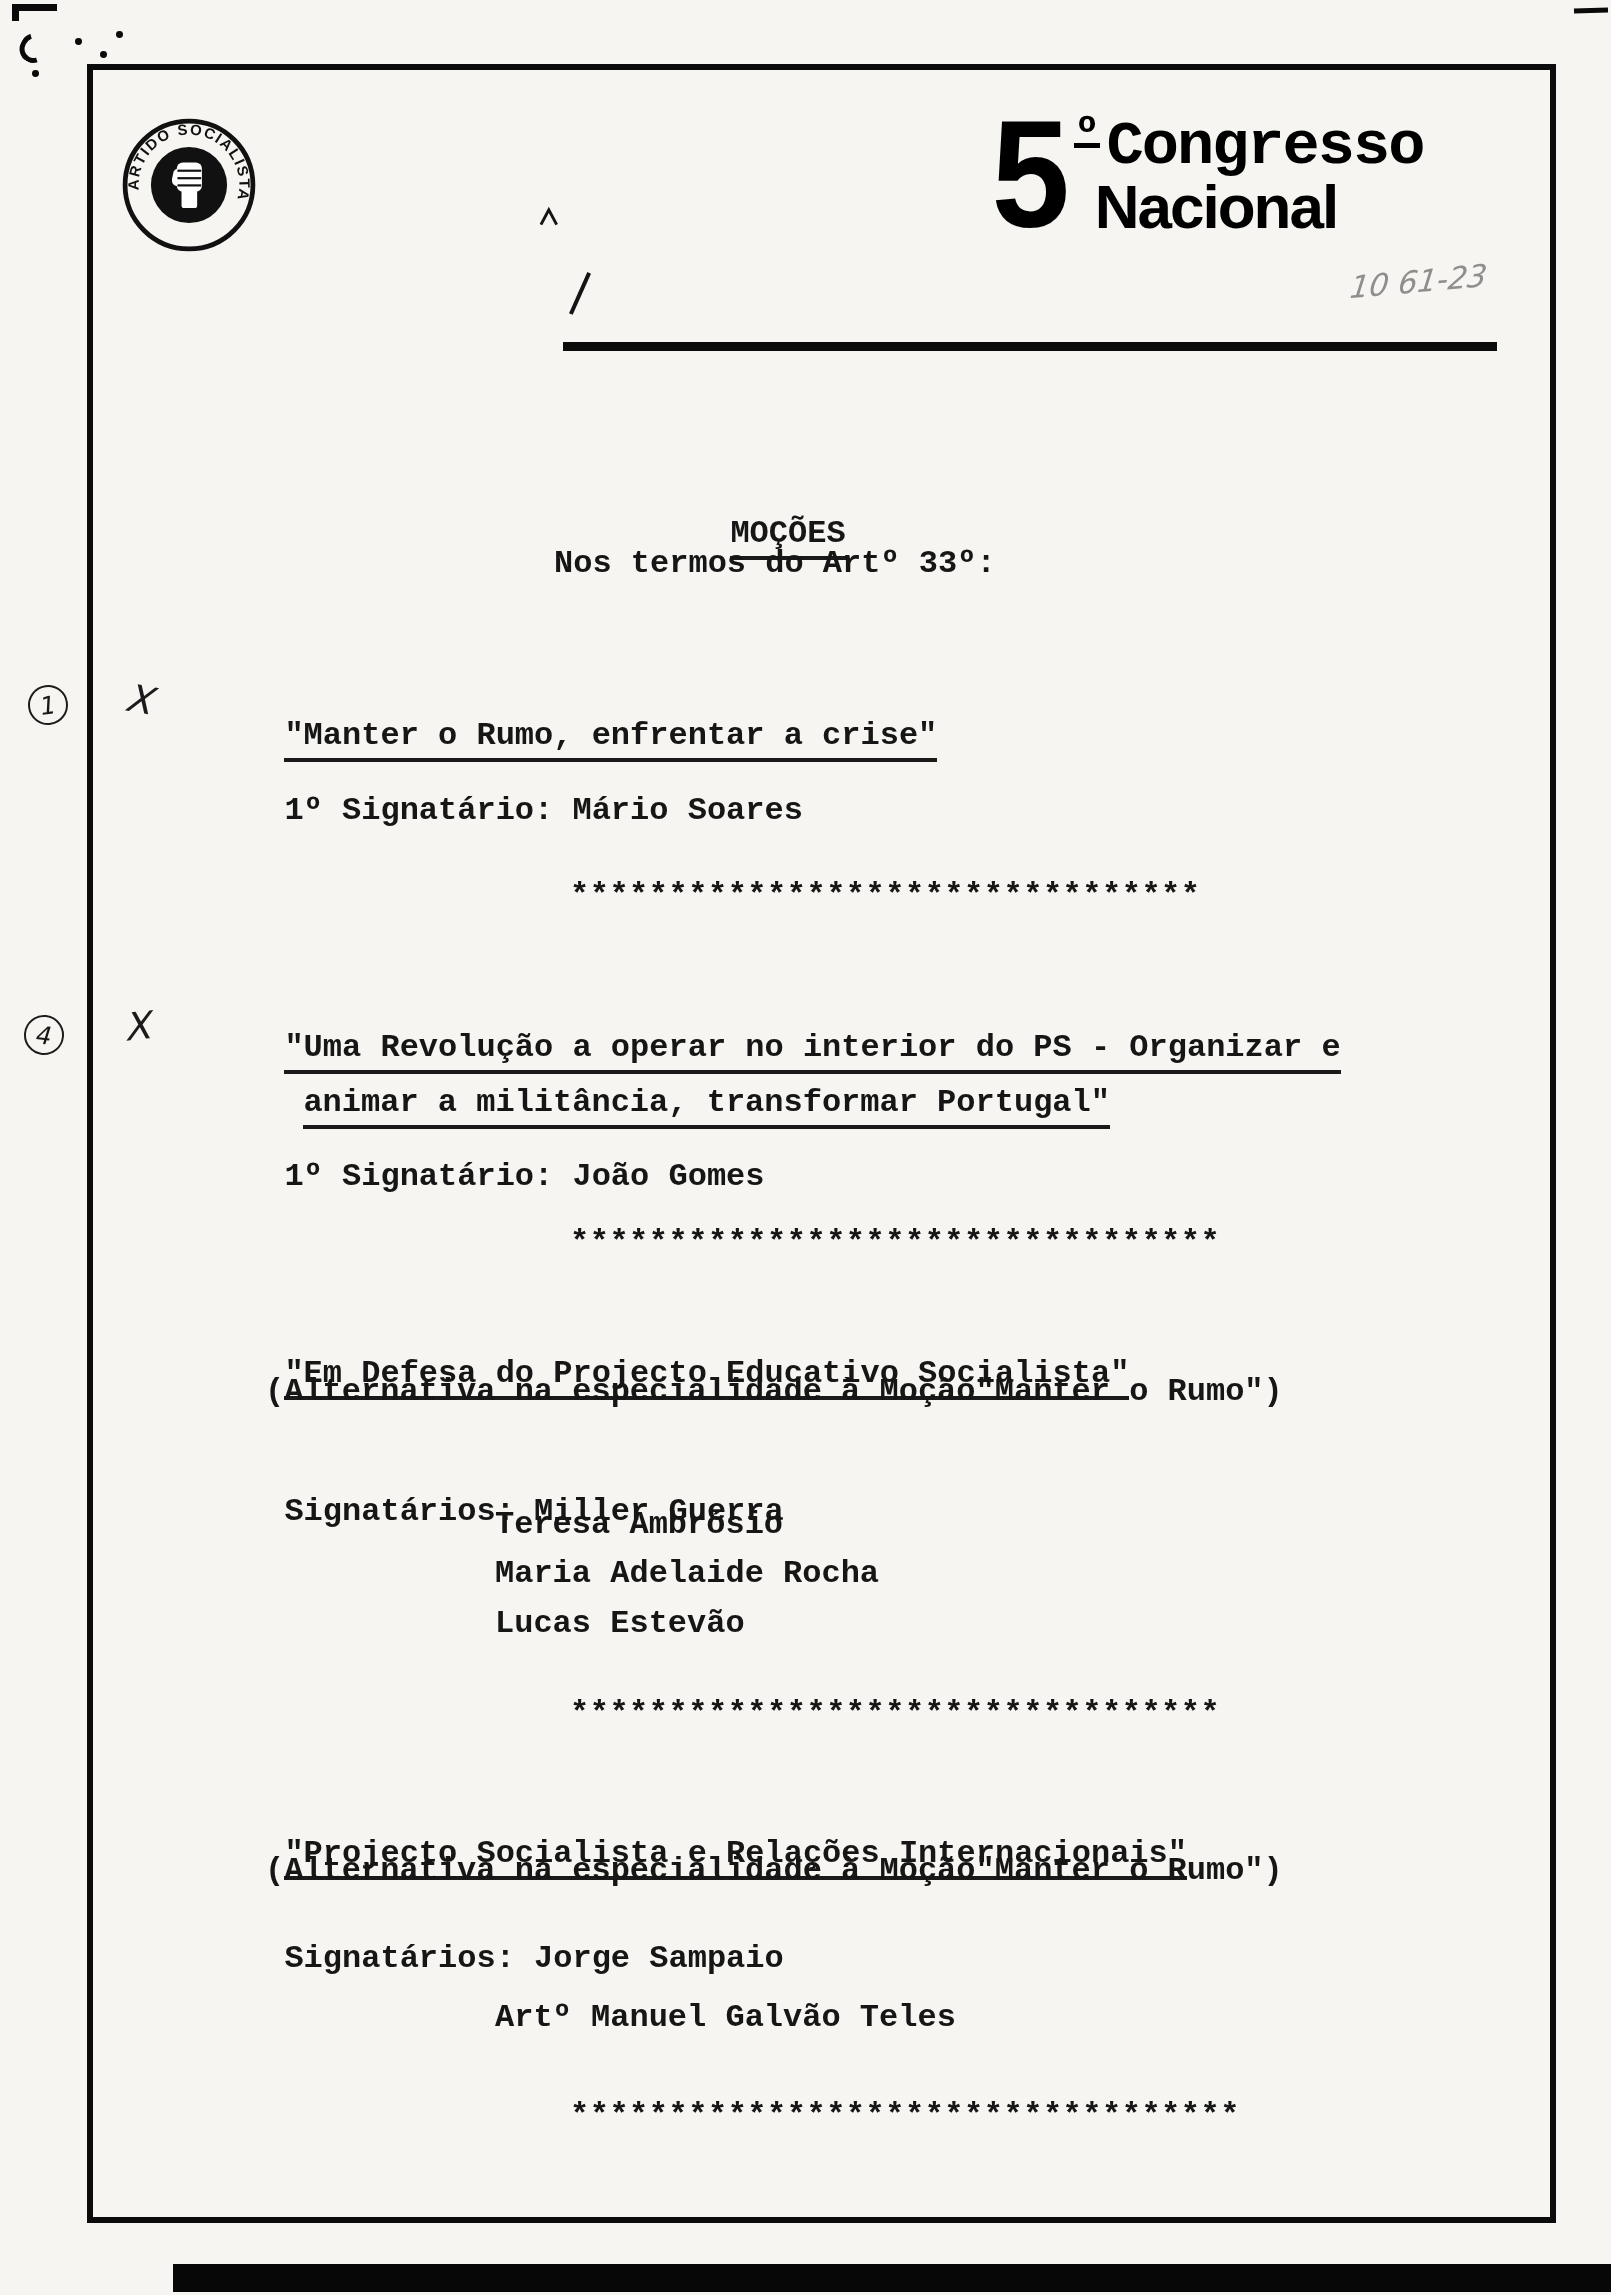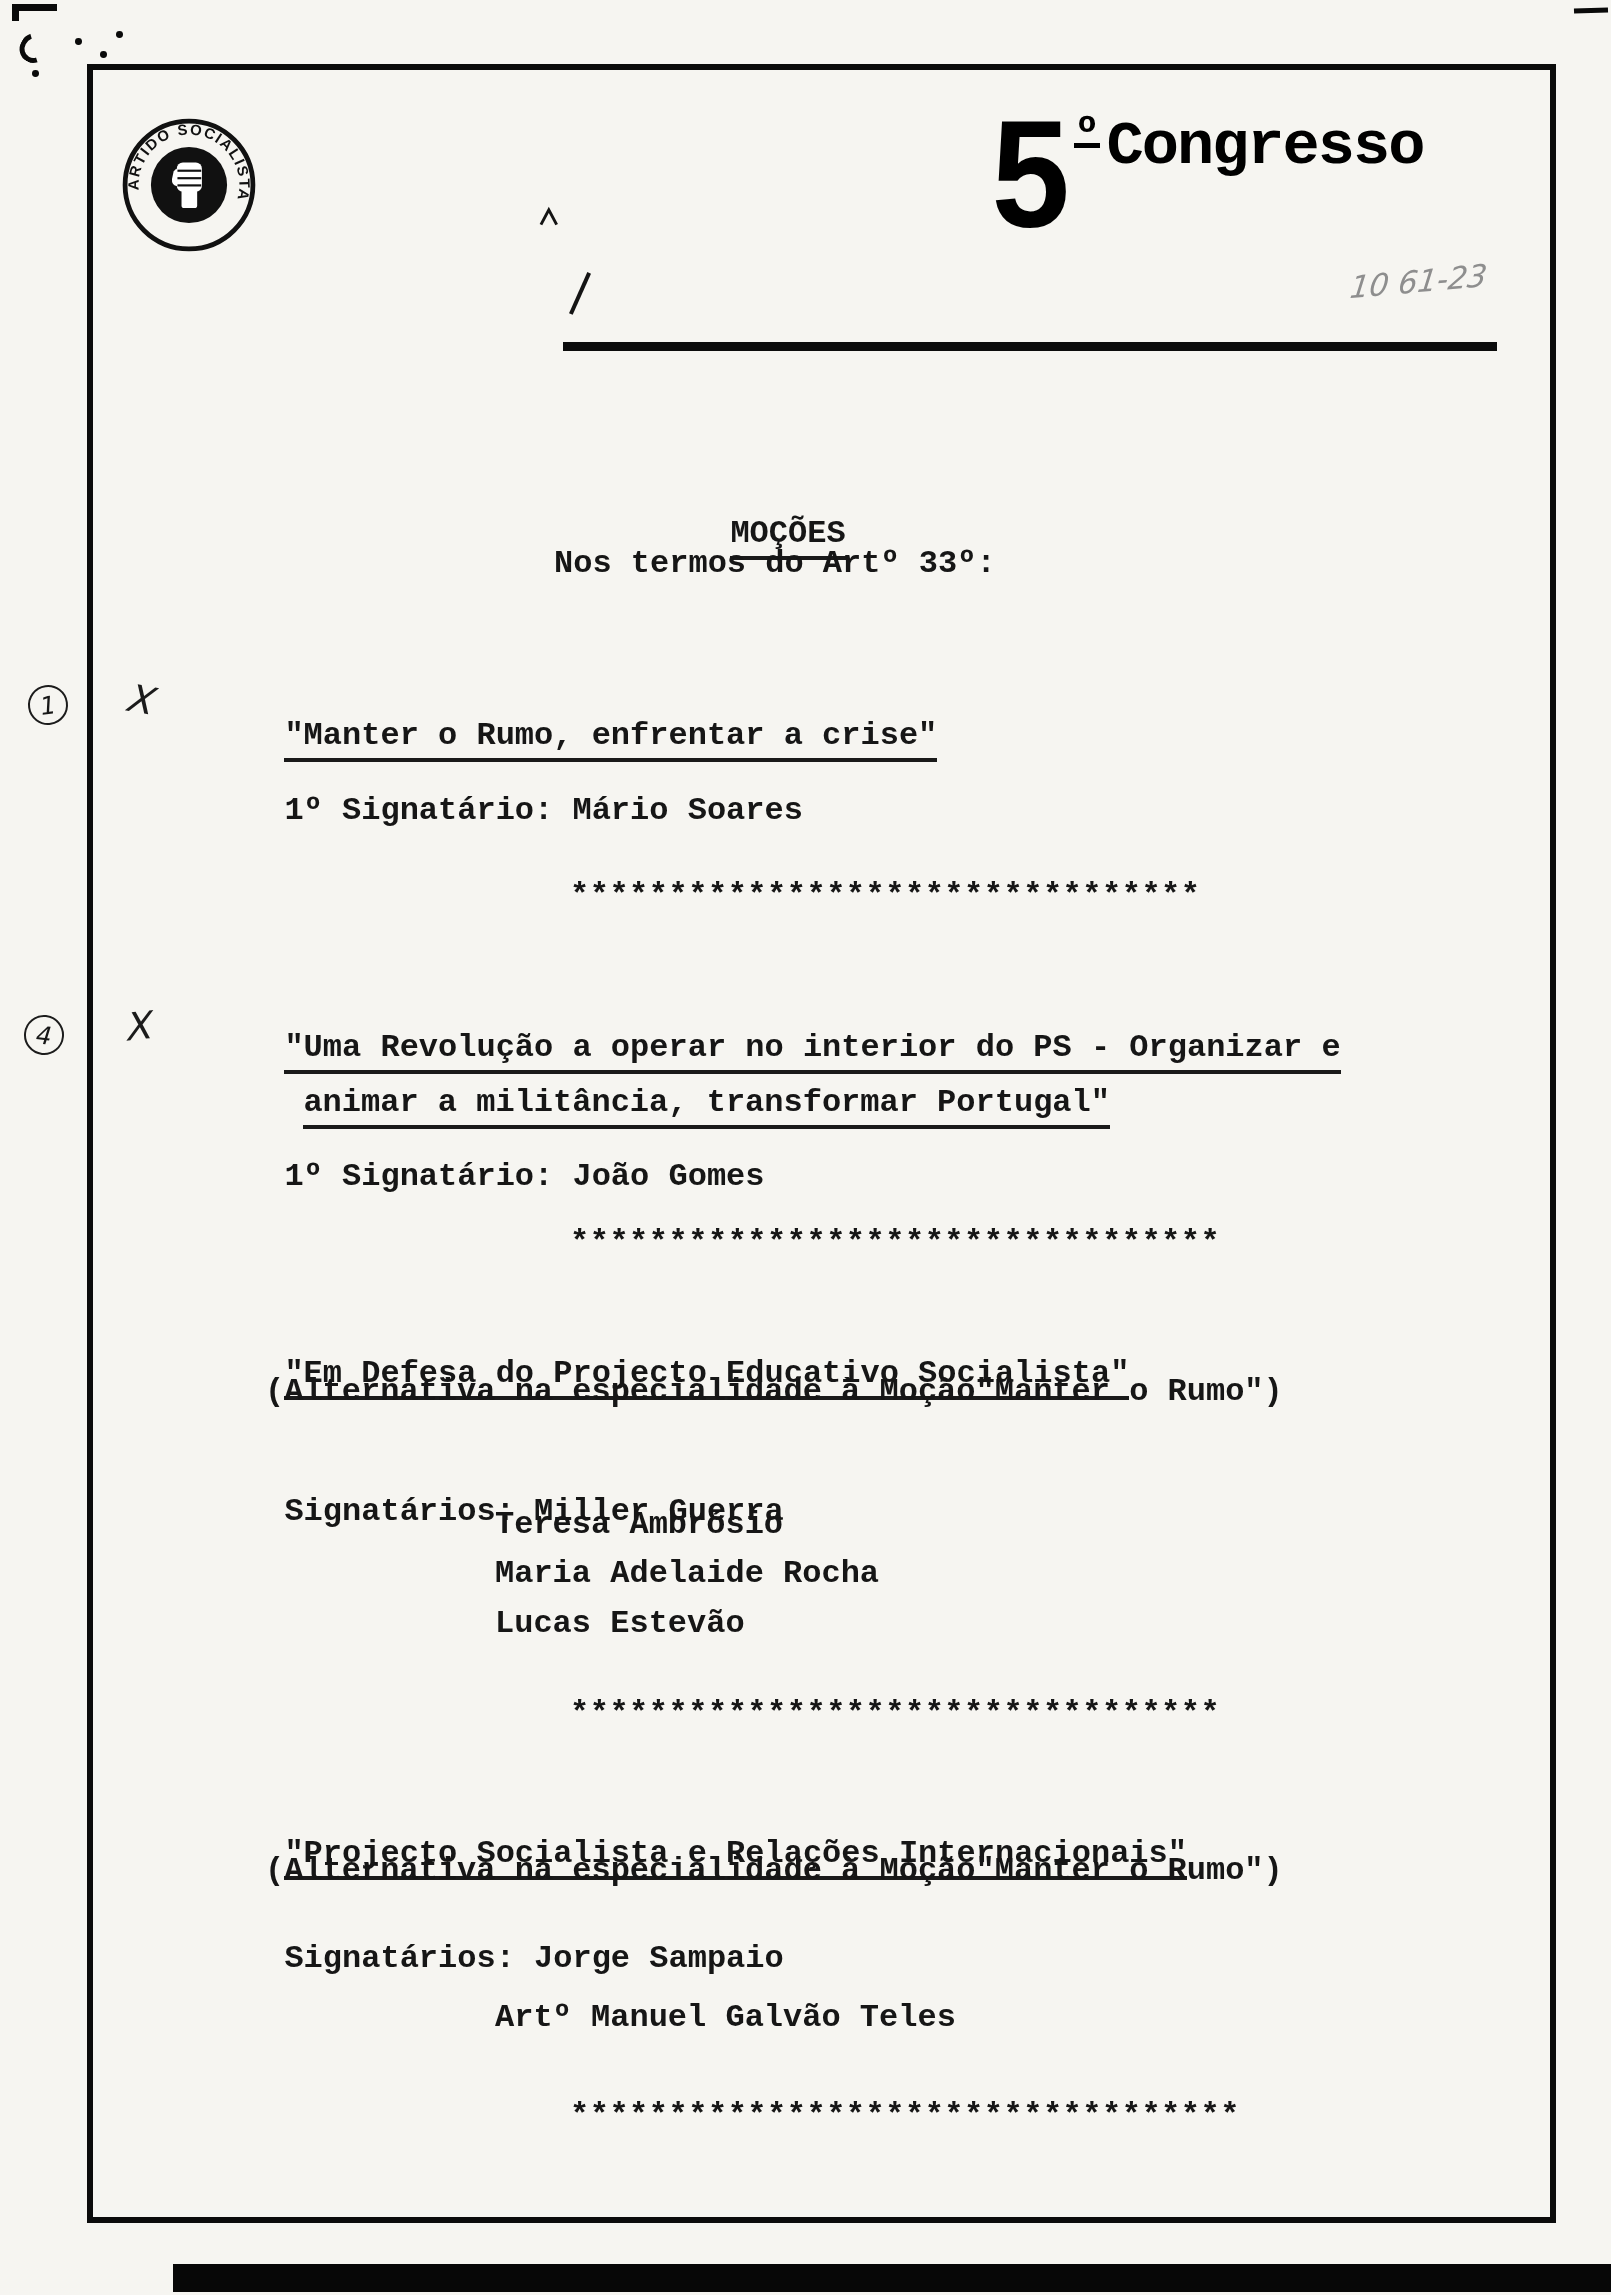--- a/index.html
+++ b/index.html
@@ -163,20 +163,21 @@
   </g>
 </svg>
 
 <div class="congress">
   <div class="five">5</div>
   <div class="cright">
     <div class="crow">
       <span class="ord">º</span>
       <span class="cword">Congresso</span>
     </div>
+    <div class="cword2">Nacional</div>
   </div>
 </div>
 
 <div class="hand-note">10 61-23</div>
 
 <div class="rule"></div>
 
 <div class="tw" style="left:692px; top:479px;">
   <span class="u">MOÇÕES</span>
 </div>

